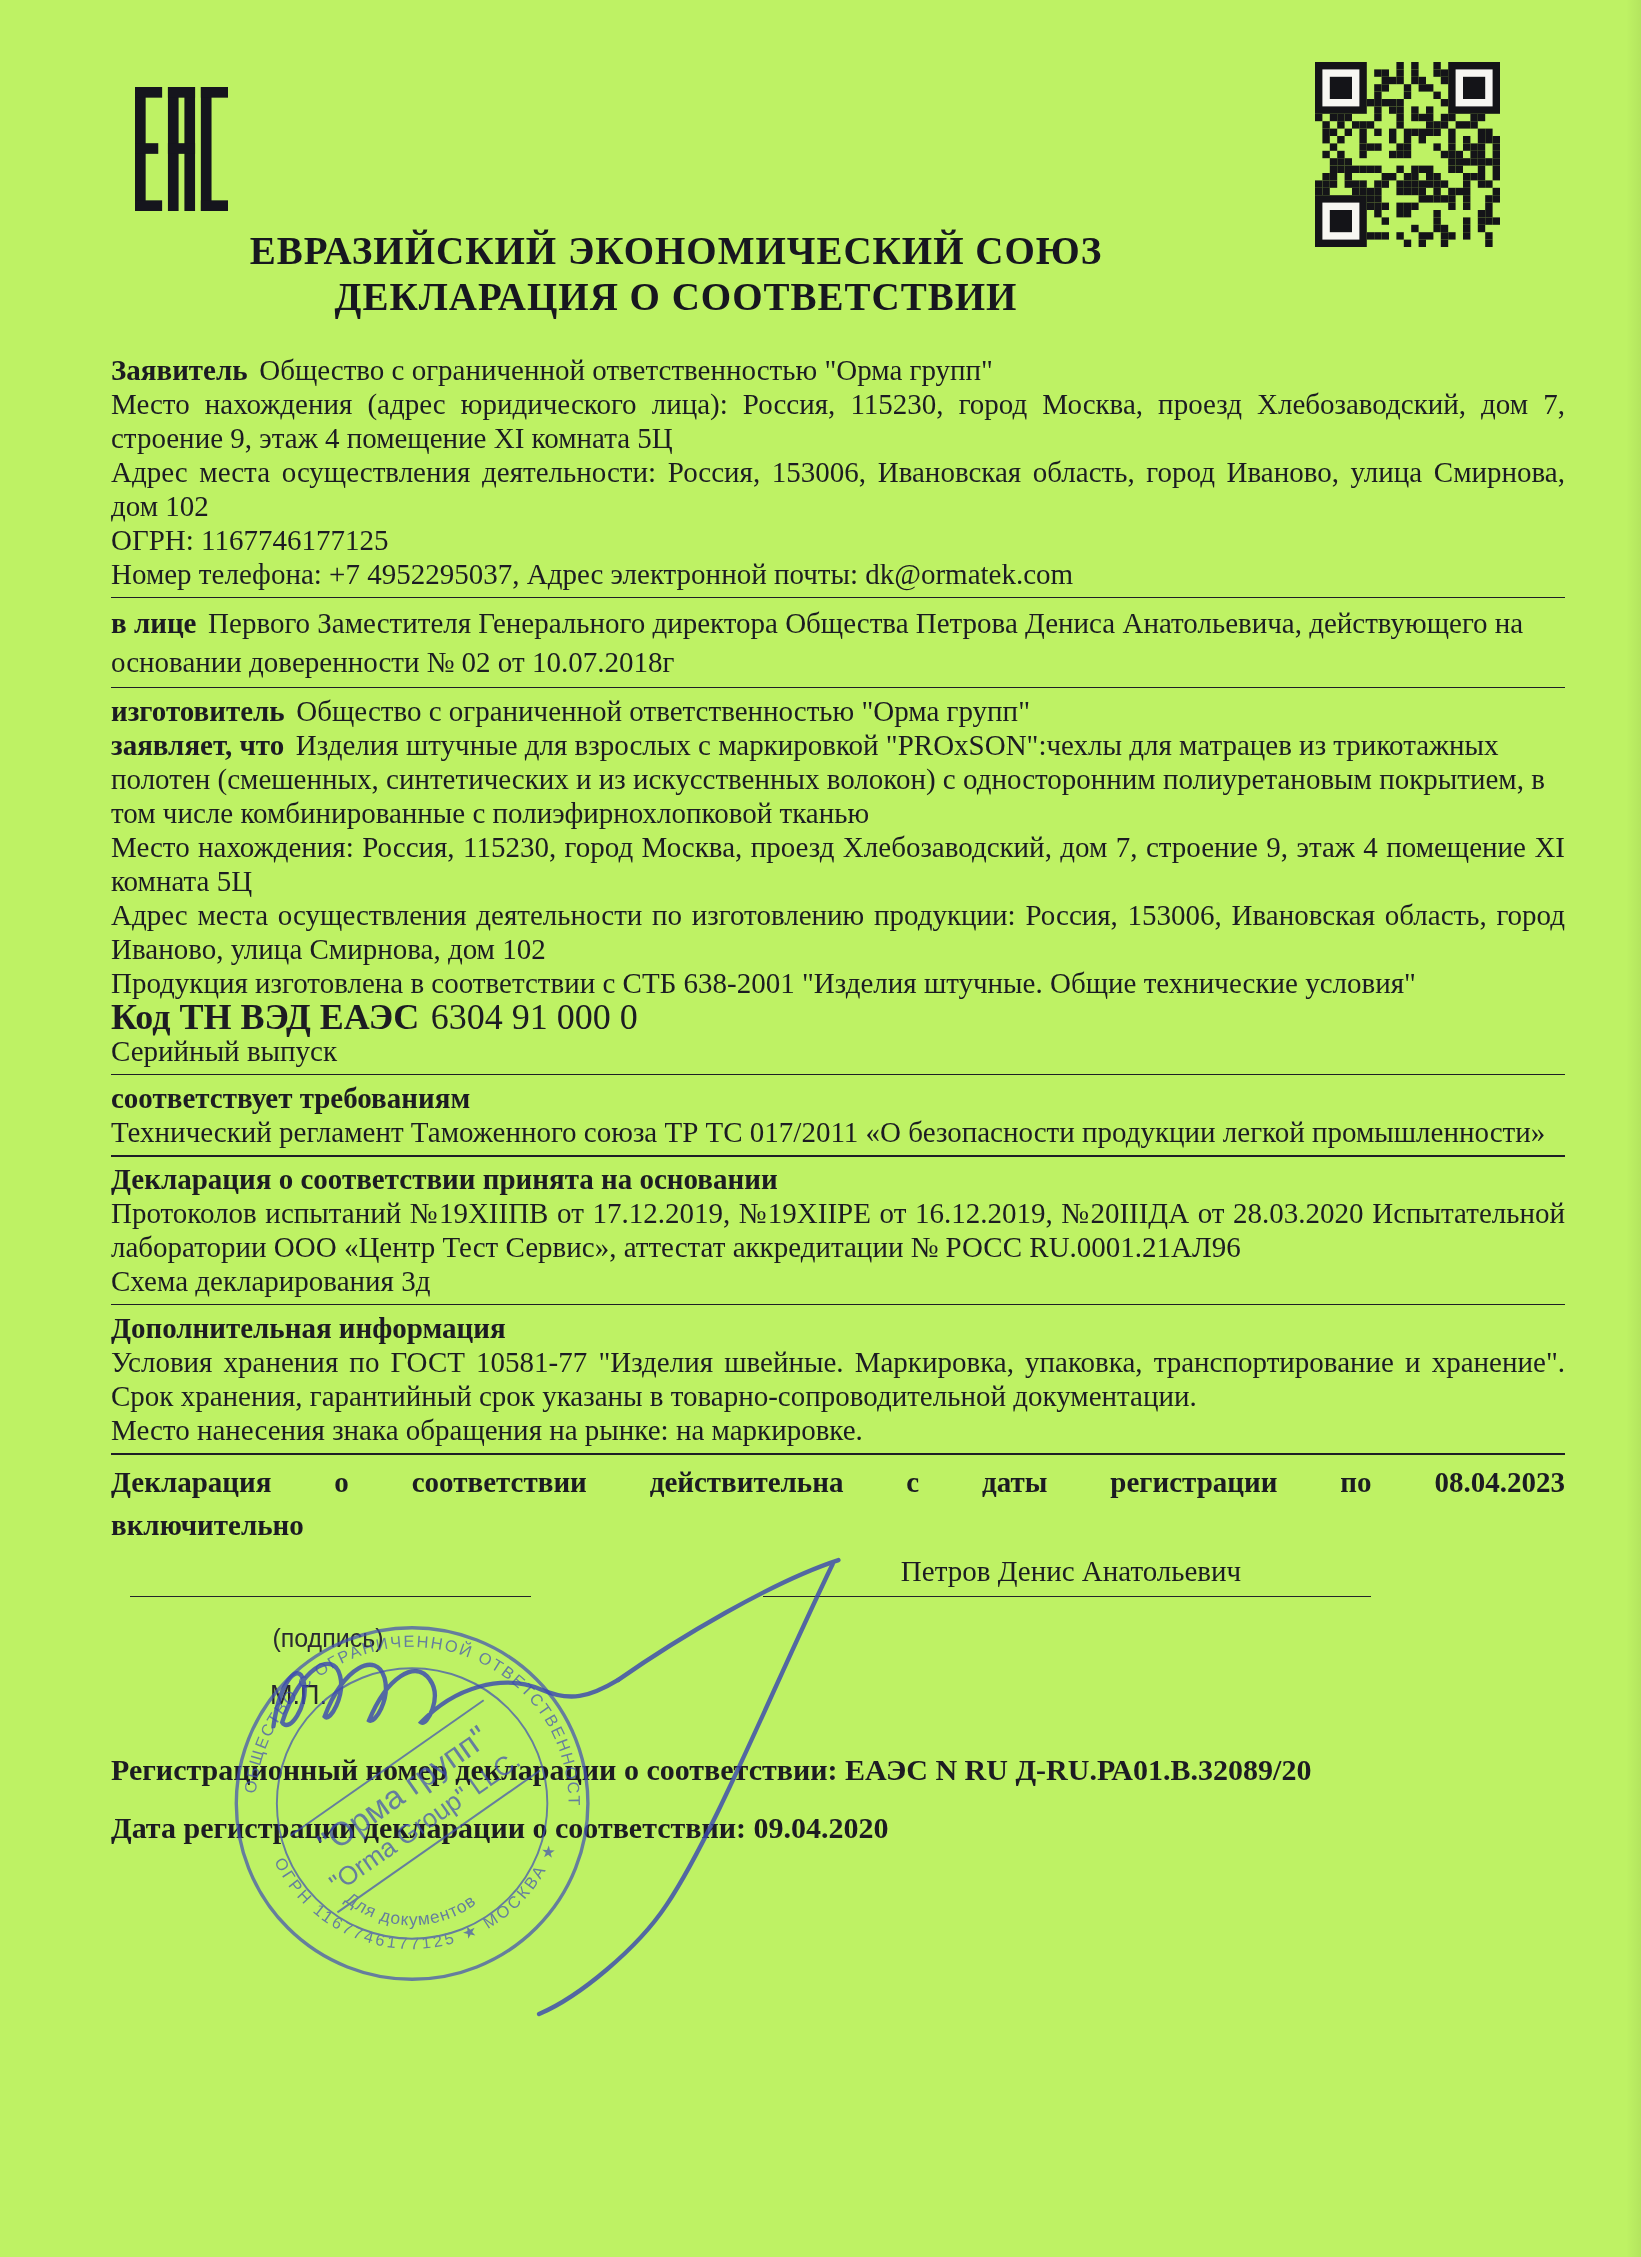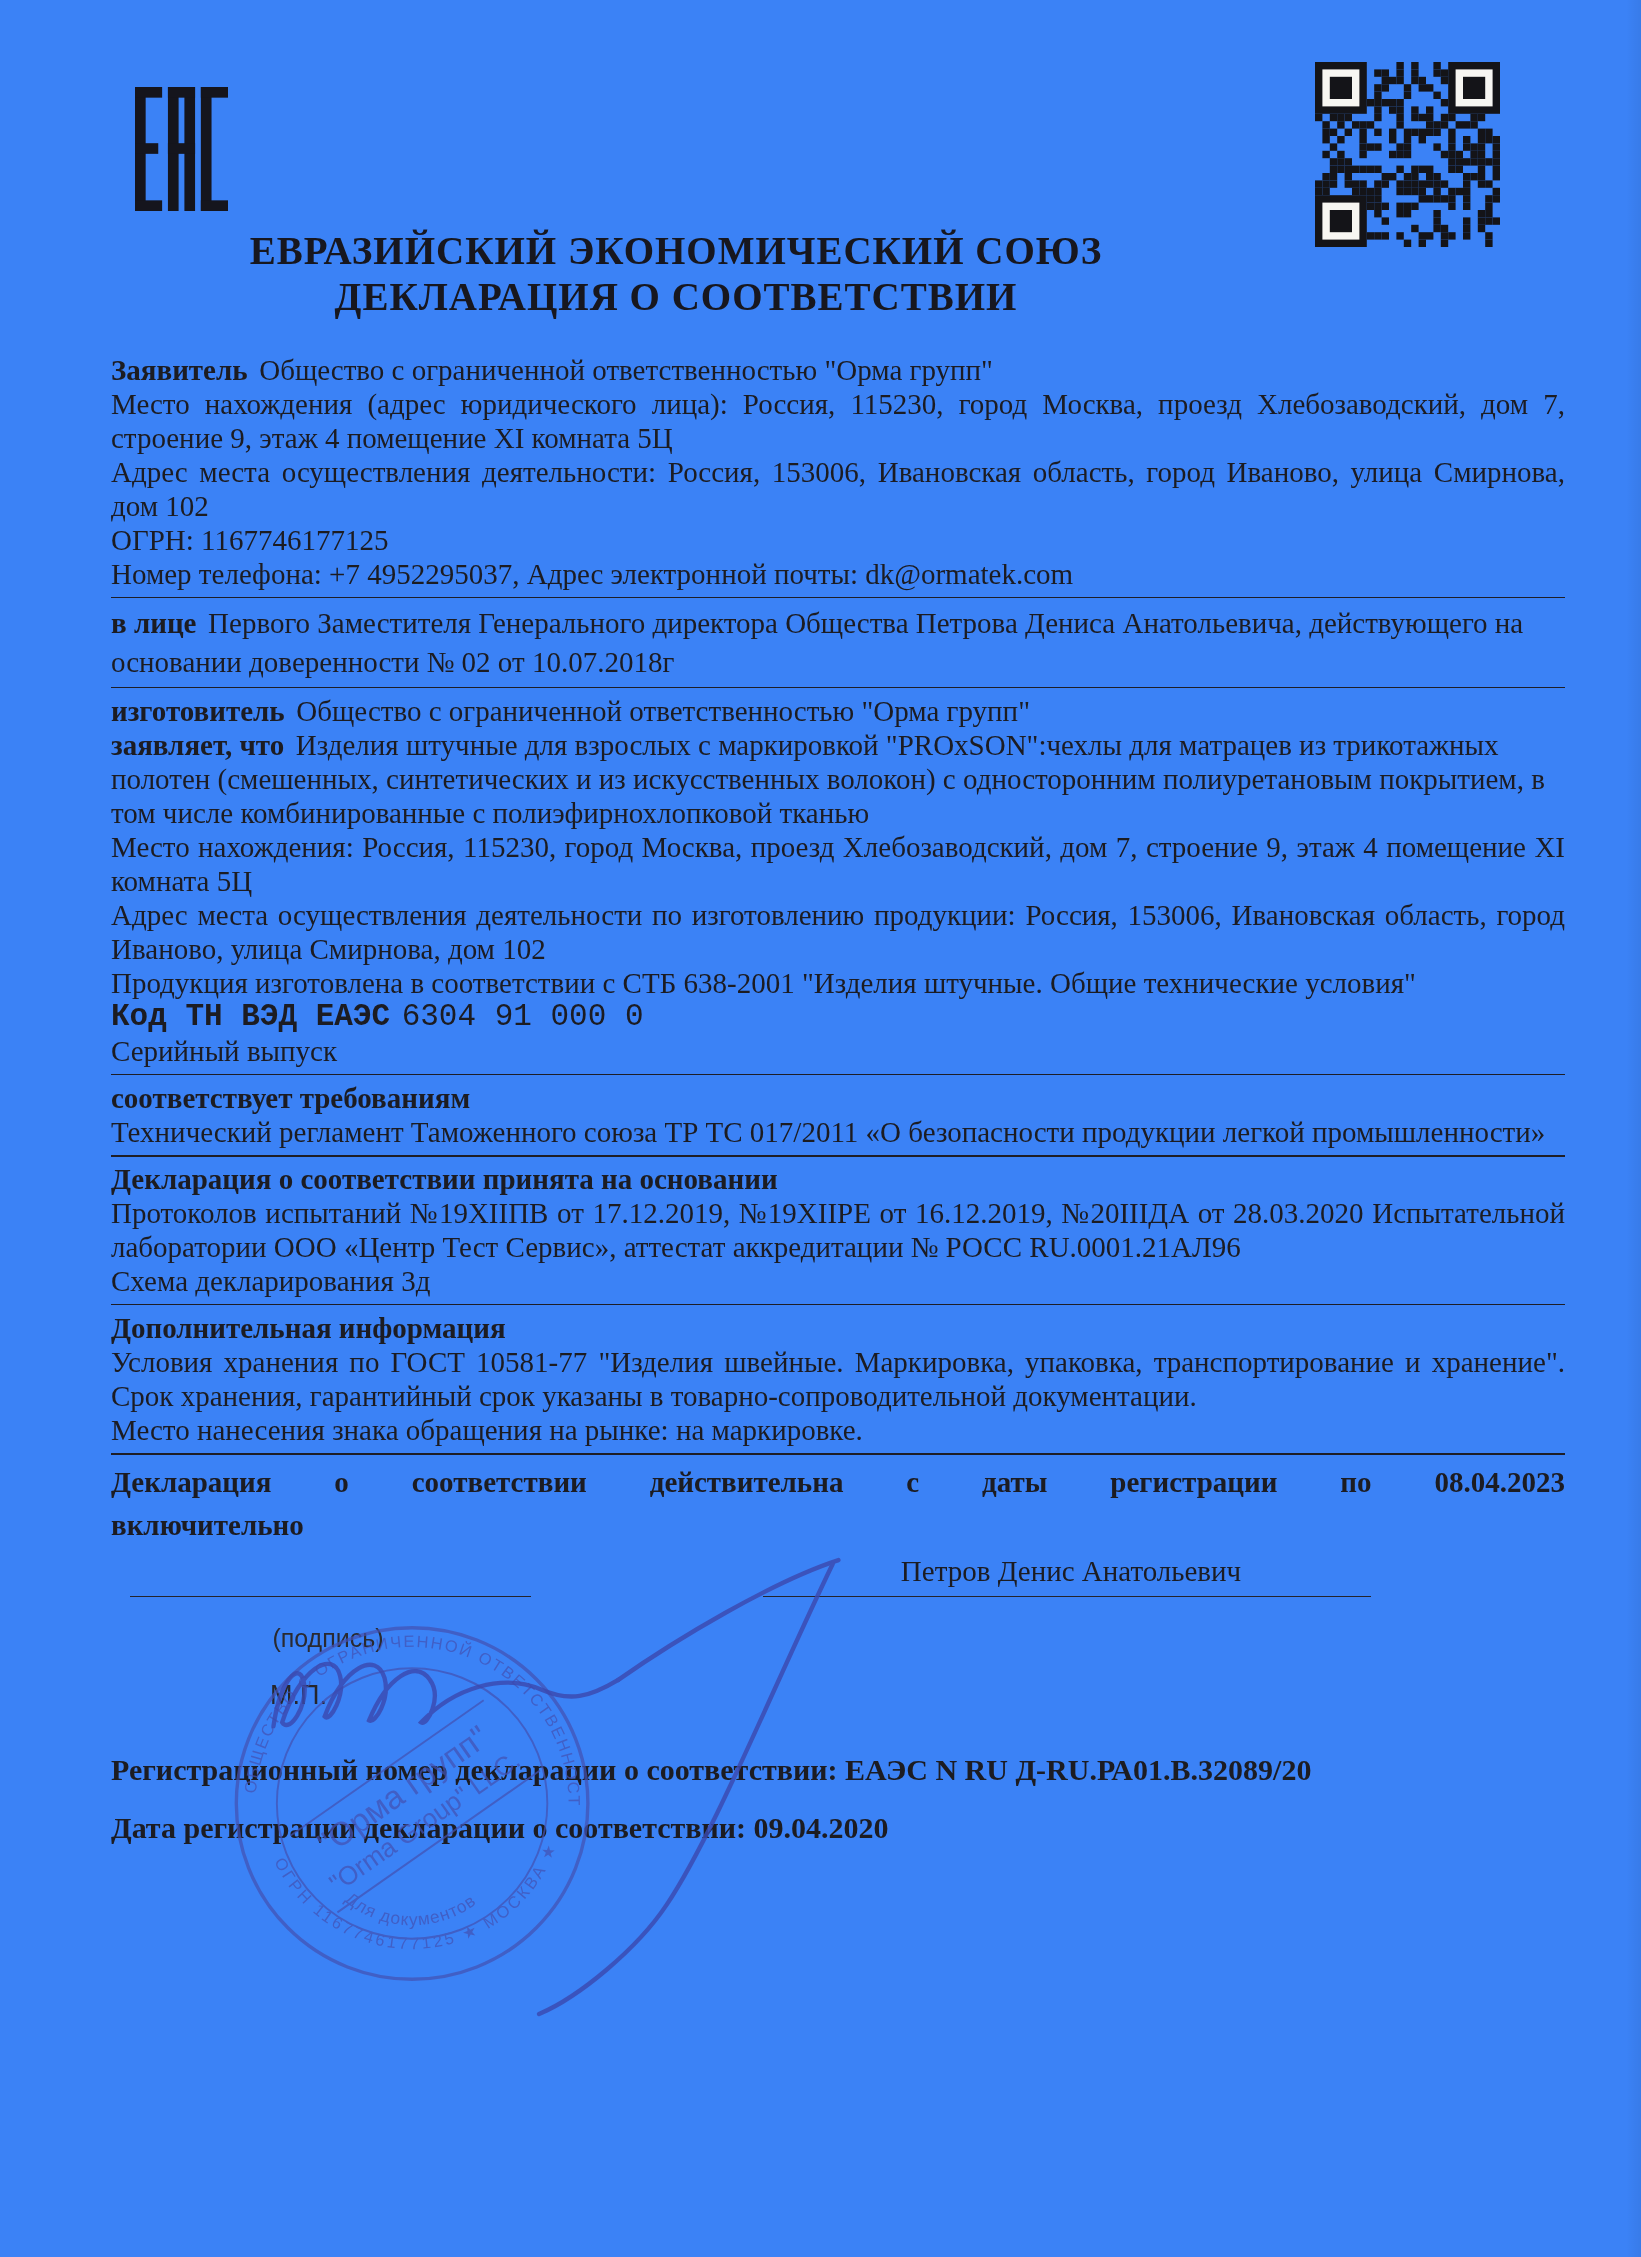--- a/index.html
+++ b/index.html
@@ -1,39 +1,39 @@
 <!DOCTYPE html>
 <html><head>
 <meta charset="utf-8">
 <style>
   html,body{margin:0;padding:0;background:#d8d6d2;}
   .page{
     position:relative;width:1641px;height:2257px;margin:0 auto;
-    background:#3b82f6;overflow:hidden;
+    background:#bef264;overflow:hidden;
     font-family:"Liberation Serif","DejaVu Serif",serif;color:#1c1c22;
   }
   .page::before{
     content:"";position:absolute;right:0;top:0;width:15.4px;height:100%;
     background:linear-gradient(to left,rgba(0,0,0,.055),rgba(0,0,0,0));pointer-events:none;
   }
   .eac-logo{position:absolute;left:135px;top:87px;}
   .qr{position:absolute;left:1315px;top:62px;}
   .title{
     position:absolute;left:111px;top:228px;width:1130px;text-align:center;
     font-weight:bold;font-size:39px;line-height:46px;letter-spacing:1px;color:#17171f;
   }
   .content{position:absolute;left:111px;top:353px;width:1454px;font-size:29px;line-height:34px;}
   .content p{margin:0;}
   .lead{font-weight:bold;margin-right:11.6px;}
   .b{font-weight:bold;font-family:Liberation Serif, serif;}
   .just{text-align:justify;}
   .lh-lg{line-height:39px;}
   .rule{height:0;border-top:1.9px solid #1e1e26;margin:5.8px 0 5.8px;}
   .rule.thick{border-top-width:2.9px;}
-  .tnved{font-size:31px;margin-top:3.9px;font-family:Liberation Mono, monospace;}
+  .tnved{font-size:36px;margin-top:3.9px;}
   .mt6{margin-top:5.8px;}
   .validity .l1{display:block;font-weight:bold;text-align:justify;text-align-last:justify;line-height:43px;}
   .validity .l2{display:block;font-weight:bold;line-height:43px;}
   .sig-area{position:relative;height:203px;}
   .sig-line{position:absolute;border-top:1.9px solid #24242b;}
   .sig-line-left{left:19.3px;top:49px;width:401px;}
   .sig-line-right{left:652px;top:49px;width:608px;}
   .sig-caption{
     position:absolute;text-align:center;
     font-family:"Liberation Sans","DejaVu Sans",sans-serif;font-size:25px;color:#2a2a30;

